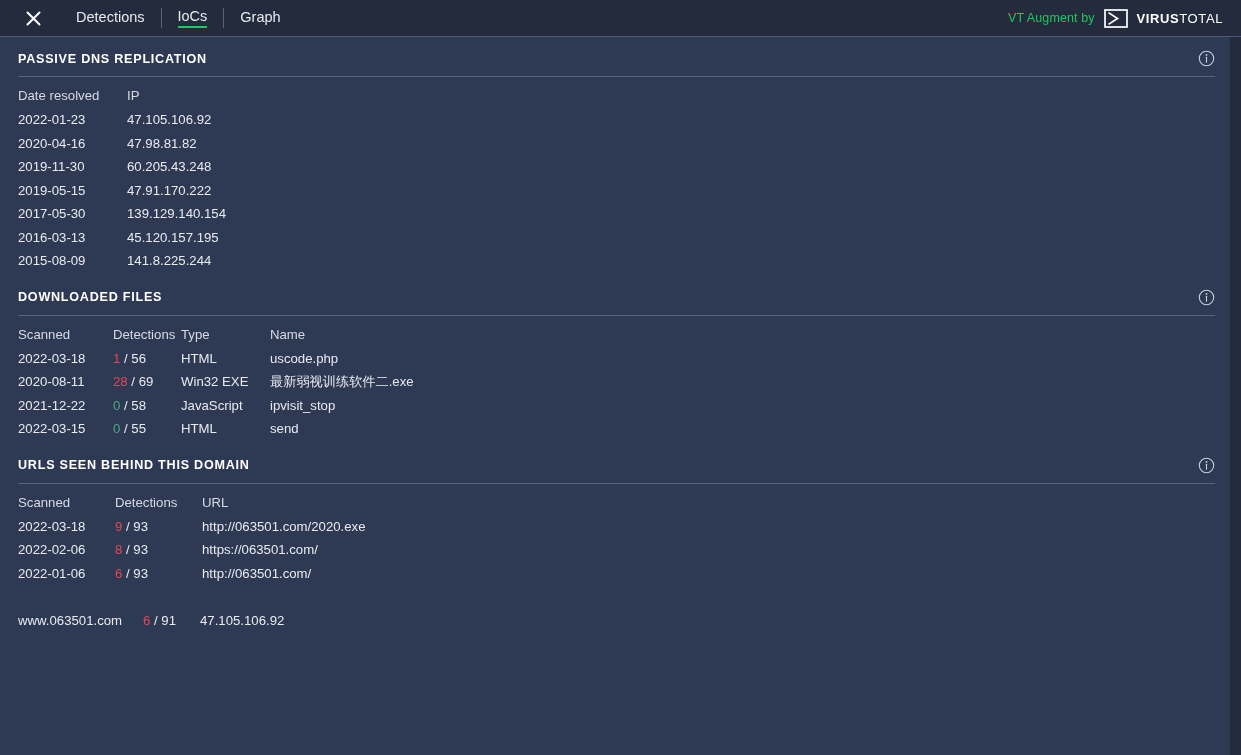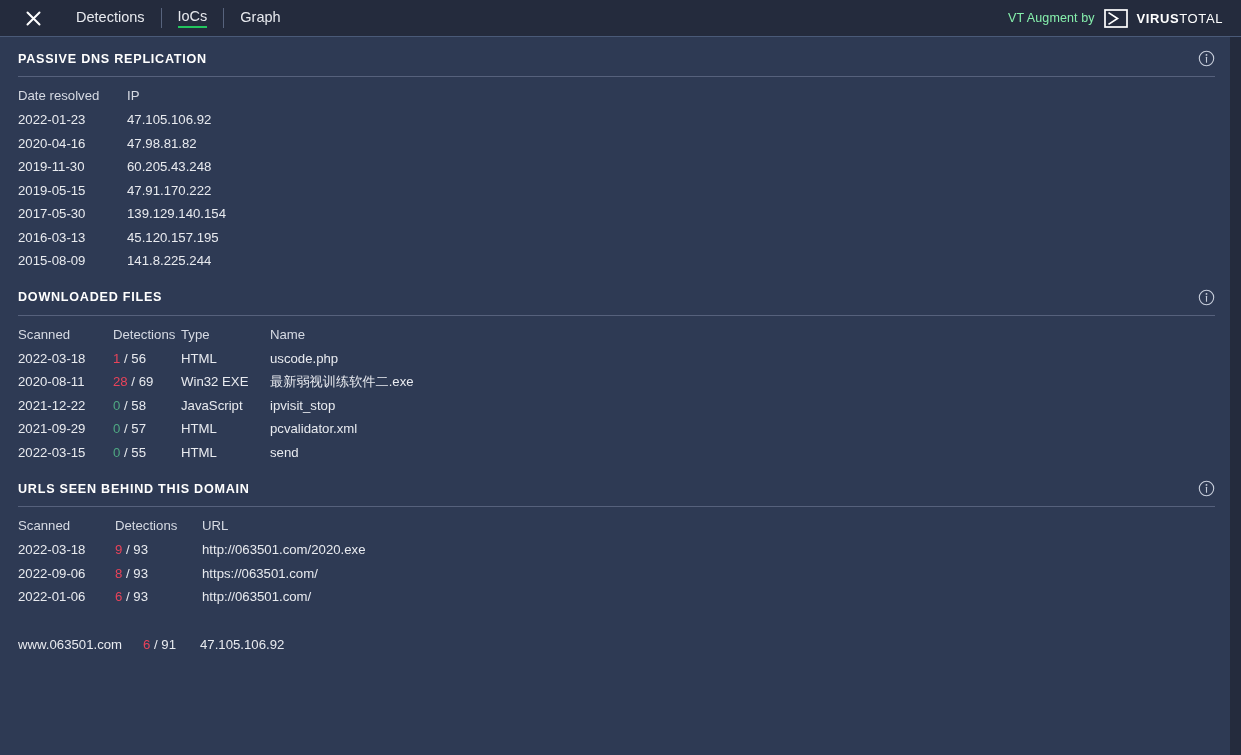--- a/index.html
+++ b/index.html
@@ -68,21 +68,21 @@
     position: absolute;
     right: 18px;
     top: 0;
     height: 100%;
     display: flex;
     align-items: center;
     gap: 9px;
   }
   .brand-text {
     font-size: 12.5px;
-    color: #86efac;
+    color: #22c55e;
     letter-spacing: 0.1px;
   }
   .brand-mark {
     width: 24px;
     height: 19px;
     flex: none;
   }
   .brand-word {
     font-size: 13px;
     letter-spacing: 0.6px;
@@ -299,26 +299,20 @@
           <td class="c-type">Win32 EXE</td>
           <td class="c-name">最新弱视训练软件二.exe</td>
         </tr>
         <tr class="row">
           <td class="c-scanned">2021-12-22</td>
           <td class="c-det"><span class="det-zero">0</span> <span class="det-total">/ 58</span></td>
           <td class="c-type">JavaScript</td>
           <td class="c-name">ipvisit_stop</td>
         </tr>
         <tr class="row">
-          <td class="c-scanned">2021-09-29</td>
-          <td class="c-det"><span class="det-zero">0</span> <span class="det-total">/ 57</span></td>
-          <td class="c-type">HTML</td>
-          <td class="c-name">pcvalidator.xml</td>
-        </tr>
-        <tr class="row">
           <td class="c-scanned">2022-03-15</td>
           <td class="c-det"><span class="det-zero">0</span> <span class="det-total">/ 55</span></td>
           <td class="c-type">HTML</td>
           <td class="c-name">send</td>
         </tr>
       </tbody>
     </table>
   </div>
 
   <div class="section">
@@ -340,21 +334,21 @@
           <th class="c-url">URL</th>
         </tr>
       </thead>
       <tbody>
         <tr class="row">
           <td class="c-scanned">2022-03-18</td>
           <td class="c-det"><span class="det-pos">9</span> <span class="det-total">/ 93</span></td>
           <td class="c-url">http://063501.com/2020.exe</td>
         </tr>
         <tr class="row">
-          <td class="c-scanned">2022-09-06</td>
+          <td class="c-scanned">2022-02-06</td>
           <td class="c-det"><span class="det-pos">8</span> <span class="det-total">/ 93</span></td>
           <td class="c-url">https://063501.com/</td>
         </tr>
         <tr class="row">
           <td class="c-scanned">2022-01-06</td>
           <td class="c-det"><span class="det-pos">6</span> <span class="det-total">/ 93</span></td>
           <td class="c-url">http://063501.com/</td>
         </tr>
       </tbody>
     </table>

